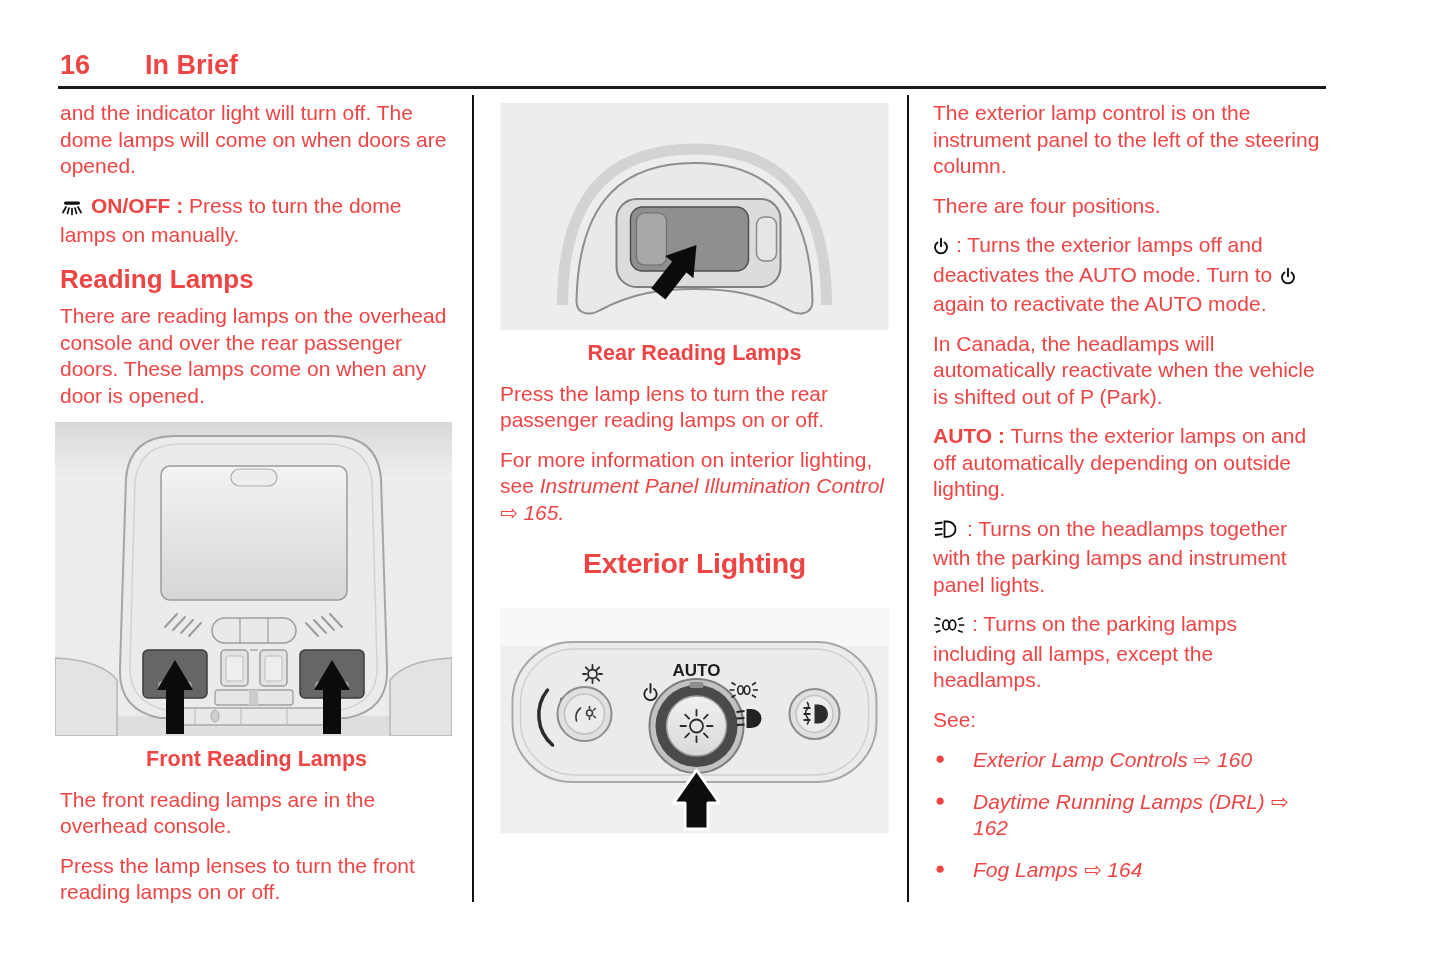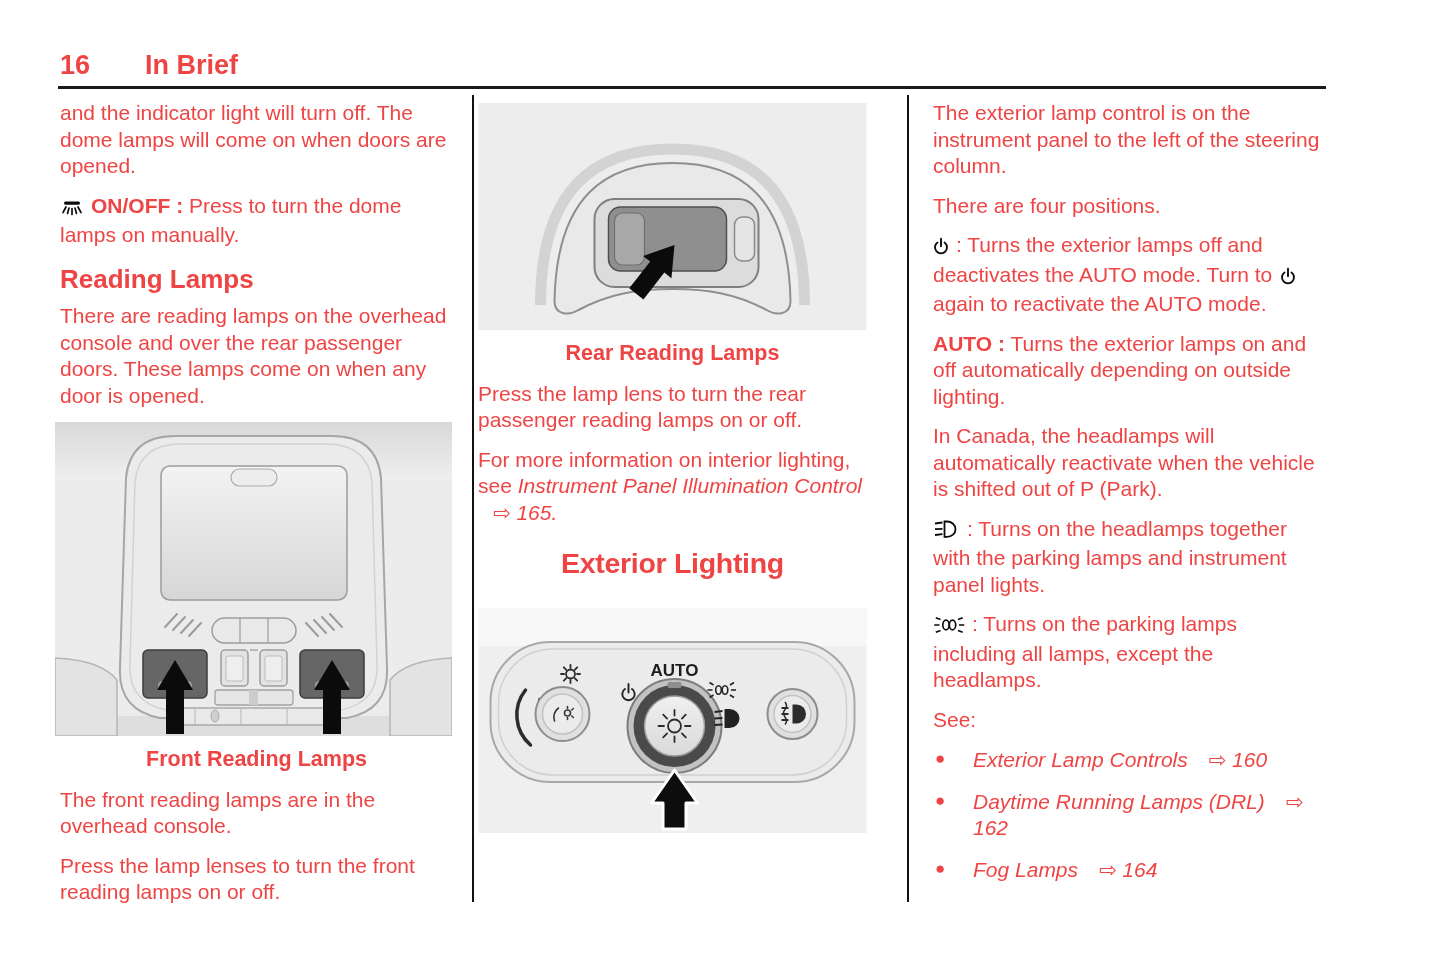--- a/index.html
+++ b/index.html
@@ -5,37 +5,37 @@
   html,body{margin:0;padding:0;background:#ffffff;}
   .page{position:relative;width:1445px;height:965px;background:#ffffff;
         font-family:"Liberation Sans","DejaVu Sans",sans-serif;color:#ef4444;overflow:hidden;}
   
   .hdr-num{position:absolute;left:60px;top:50px;font-size:27px;font-weight:bold;}
   .hdr-title{position:absolute;left:145px;top:50px;font-size:27px;font-weight:bold;}
   .hdr-rule{position:absolute;left:58px;top:86px;width:1268px;height:3px;background:#1a1a1a;}
   
   .col{position:absolute;top:95px;font-size:21px;line-height:26.5px;}
   .col1{left:60px;width:393px;padding-top:5px;}
-  .col2{left:478px;width:389px;}
+  .col2{left:500px;width:389px;}
   .col3{left:933px;width:392px;padding-top:5px;}
   .vrule{position:absolute;top:95px;width:2px;height:807px;background:#111;}
   .vr1{left:472px;}
   .vr2{left:907px;}
   p{margin:0 0 13px 0;}
   .h-sub{font-size:26px;font-weight:bold;margin:17px 0 11px 0;}
   .h-main{font-size:28.5px;font-weight:bold;margin:24px 0 0 0;letter-spacing:-0.3px;text-align:center;}
   .caption{font-size:21.5px;font-weight:bold;text-align:center;margin:10px 0 14px 0;}
   .fig{margin:1px 0 0 0;font-size:0;line-height:0;}
   .fig svg{display:block;}
   .fig1{margin-left:-5px;width:397px;}
   b{font-weight:bold;}
   i{font-style:italic;}
   .inline-icon{display:inline-block;vertical-align:-3px;margin-right:7px;}
   .inline-icon.mid{margin-left:2px;margin-right:5px;}
-  .ref{font-style:italic;margin-left:15px;}
+  .ref{font-style:italic;}
   ul.see{list-style:none;margin:0;padding:0;}
   ul.see li{position:relative;padding-left:40px;margin:0 0 15px 0;font-style:italic;}
   ul.see .bullet{position:absolute;left:2px;top:-1px;font-style:normal;font-size:17px;}
   .col2 .fig{margin-top:8px;}
   .col2 .fig3{margin-top:31px;}
   .see-label{margin-bottom:14px;}
 </style>
 </head>
 <body>
 
@@ -226,23 +226,23 @@
               <path d="M4.5,5.5 A6,6 0 1 0 11.5,5.5"></path>
               <line x1="8" y1="1.8" x2="8" y2="9.3"></line>
             </g>
           </svg></span><span>: Turns the exterior lamps off and deactivates the AUTO mode. Turn to </span><span class="inline-icon mid"><svg width="16" height="18" viewBox="0 0 16 18">
             <g stroke="#0b0b0b" stroke-width="1.9" fill="none" stroke-linecap="round">
               <path d="M4.5,5.5 A6,6 0 1 0 11.5,5.5"></path>
               <line x1="8" y1="1.8" x2="8" y2="9.3"></line>
             </g>
           </svg></span><span>again to reactivate the AUTO mode.</span></p>
 
+    <p>In Canada, the headlamps will automatically reactivate when the vehicle is shifted out of P (Park).</p>
+
     <p><b>AUTO :</b><span> Turns the exterior lamps on and off automatically depending on outside lighting.</span></p>
-
-    <p>In Canada, the headlamps will automatically reactivate when the vehicle is shifted out of P (Park).</p>
 
     <p><span class="inline-icon"><svg width="27" height="20" viewBox="0 0 27 20">
             <g stroke="#0b0b0b" stroke-width="1.8" fill="none">
               <path d="M14,2.5 a8.5,7.7 0 0 1 0,15.4 l-2.5,0 l0,-15.4 z"></path>
               <path d="M2,4.5 L9.5,3.5 M2,10.2 L9.5,9.9 M2,16 L9.5,15.2"></path>
             </g>
           </svg></span><span>: Turns on the headlamps together with the parking lamps and instrument panel lights.</span></p>
 
     <p><span class="inline-icon"><svg width="32" height="18" viewBox="0 0 32 18">
             <g stroke="#0b0b0b" stroke-width="1.7" fill="none">

